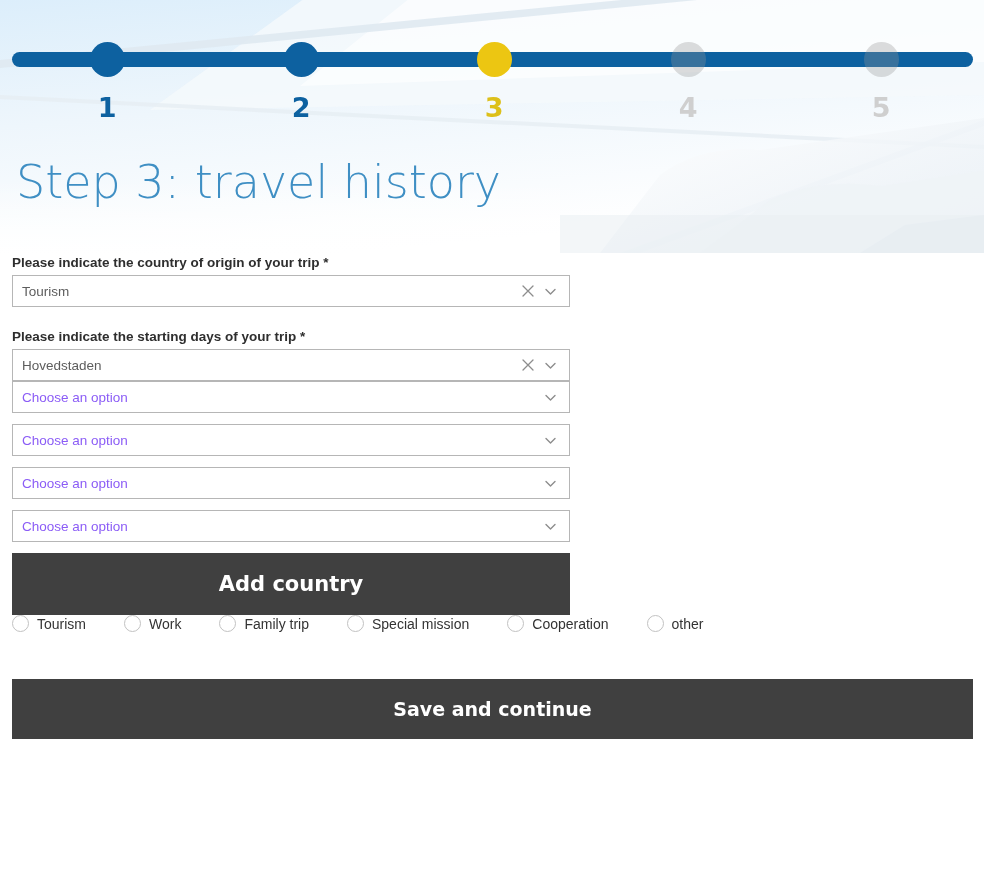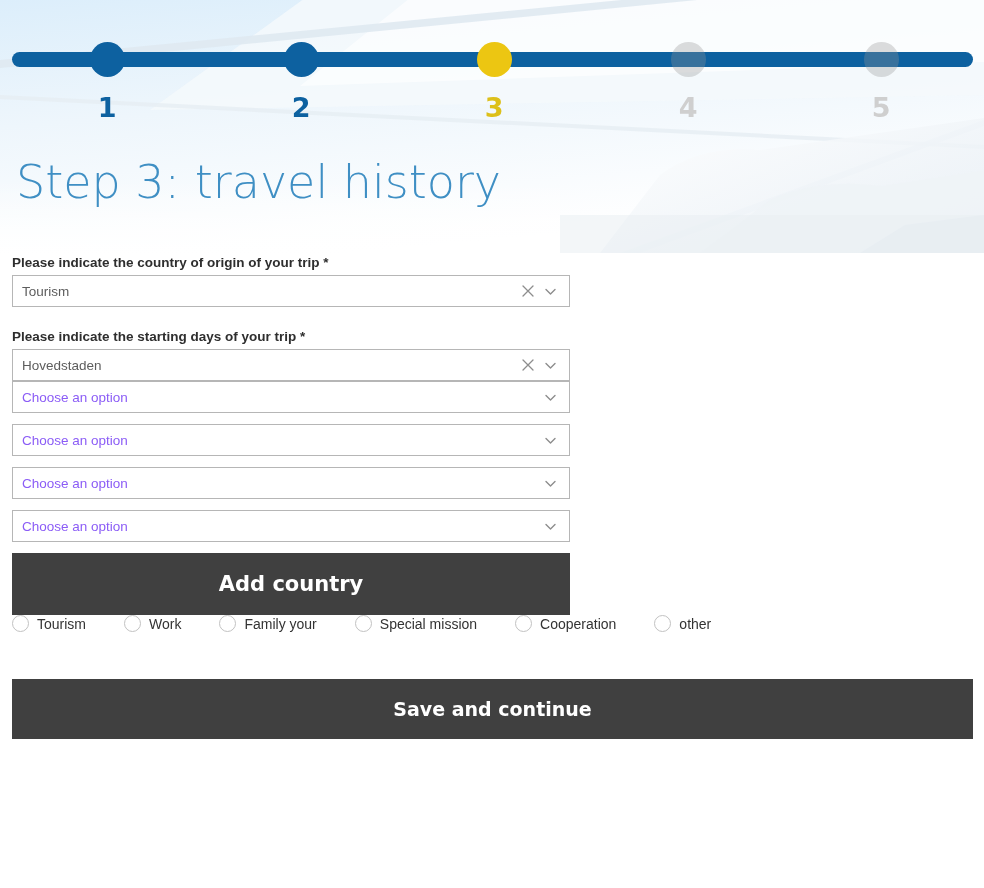--- a/index.html
+++ b/index.html
@@ -327,21 +327,21 @@
     <label class="radio-item">
       <span class="radio-circle"></span>
       <span class="radio-label">Tourism</span>
     </label>
     <label class="radio-item">
       <span class="radio-circle"></span>
       <span class="radio-label">Work</span>
     </label>
     <label class="radio-item">
       <span class="radio-circle"></span>
-      <span class="radio-label">Family your</span>
+      <span class="radio-label">Family trip</span>
     </label>
     <label class="radio-item">
       <span class="radio-circle"></span>
       <span class="radio-label">Special mission</span>
     </label>
     <label class="radio-item">
       <span class="radio-circle"></span>
       <span class="radio-label">Cooperation</span>
     </label>
     <label class="radio-item">

